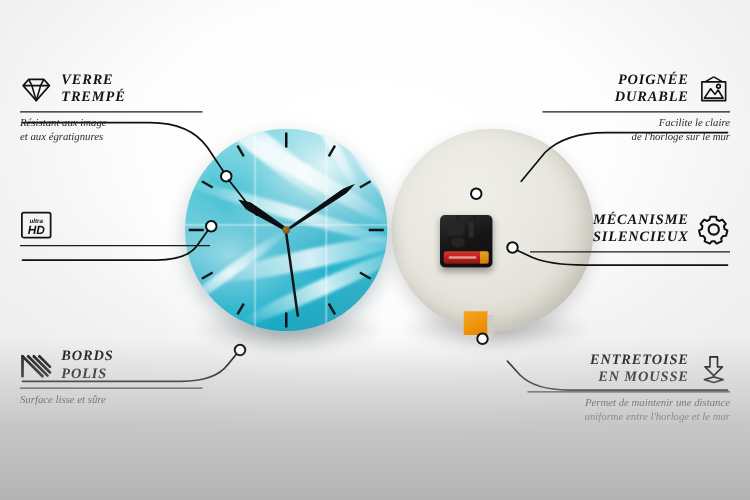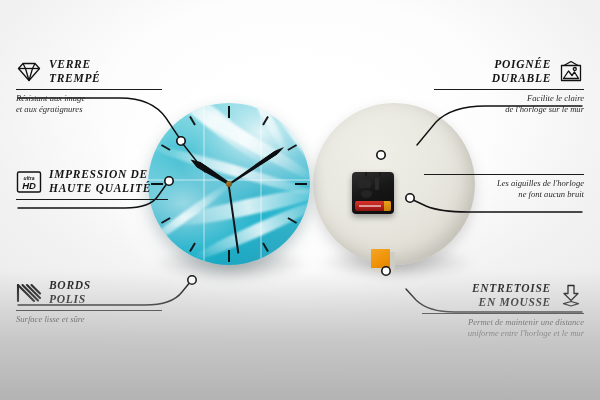--- a/index.html
+++ b/index.html
@@ -337,22 +337,20 @@
 et aux égratignures</div>
   </div>
 
   <div class="label left" style="left:16px; top:168px; width:160px;">
     <div class="label-head">
       <svg class="ico" width="26" height="24" viewBox="0 0 26 24">
         <rect x="1.5" y="2" width="23" height="20" rx="1.5" fill="none" stroke="#111" stroke-width="1.4"></rect>
         <text x="13" y="10.2" font-family="Liberation Sans, sans-serif" font-size="5" font-weight="bold" fill="#111" text-anchor="middle">ultra</text>
         <text x="13" y="19" font-family="Liberation Sans, sans-serif" font-size="9.5" font-weight="bold" fill="#111" text-anchor="middle">HD</text>
       </svg>
-      <div class="label-title">IMPRESSION DE
-HAUTE QUALITÉ</div>
     </div>
     <div class="rule" style="width:152px;"></div>
   </div>
 
   <div class="label left" style="left:16px; top:279px; width:150px;">
     <div class="label-head">
       <svg class="ico" width="26" height="22" viewBox="0 0 26 22">
         <g stroke="#111" stroke-width="2.1" stroke-linecap="round">
           <path d="M2,3 L2,19"></path>
           <path d="M2,3 L18,19"></path>
@@ -380,23 +378,31 @@
           <circle cx="16.8" cy="9" r="1.5"></circle>
         </g>
       </svg>
     </div>
     <div class="rule" style="width:150px; margin-left:4px;"></div>
     <div class="label-desc">Facilite le claire
 de l'horloge sur le mur</div>
   </div>
 
   <div class="label right" style="left:420px; top:170px; width:164px;">
+    <div class="label-head">
+      <div class="label-title">MÉCANISME
+SILENCIEUX</div>
+      <svg class="ico" width="26" height="25" viewBox="0 0 26 25">
+        <g fill="none" stroke="#111" stroke-width="1.7" stroke-linejoin="round" stroke-linecap="round">
+          <path d="M10.6,2.2 h4.8 l0.6,2.6 2.3,1.0 2.3,-1.2 3.0,3.6 -1.6,2.0 0.5,2.4 2.4,1.2 -1.1,4.5 -2.6,0.2 -1.5,2.0 0.4,2.5 -4.3,1.9 -1.6,-2.0 -2.5,0 -1.6,2.0 -4.3,-1.9 0.4,-2.5 -1.5,-2.0 -2.6,-0.2 -1.1,-4.5 2.4,-1.2 0.5,-2.4 -1.6,-2.0 3.0,-3.6 2.3,1.2 2.3,-1.0 Z" transform="translate(-0.5,-0.5) scale(0.95) translate(0.8,0.8)"></path>
+          <circle cx="13" cy="12.6" r="4.1"></circle>
+        </g>
+      </svg>
+    </div>
     <div class="rule" style="width:160px; margin-left:4px;"></div>
-    <div class="label-desc">Les aiguilles de l'horloge
-ne font aucun bruit</div>
   </div>
 
   <div class="label right" style="left:418px; top:282px; width:166px;">
     <div class="label-head">
       <div class="label-title">ENTRETOISE
 EN MOUSSE</div>
       <svg class="ico" width="26" height="24" viewBox="0 0 26 24">
         <g fill="none" stroke="#111" stroke-width="1.3" stroke-linejoin="round">
           <path d="M10,1.5 h6 v8 h4 l-7,7 -7,-7 h4 Z"></path>
           <path d="M13,17.5 l-7.5,2.2 7.5,2.3 7.5,-2.3 Z"></path>

